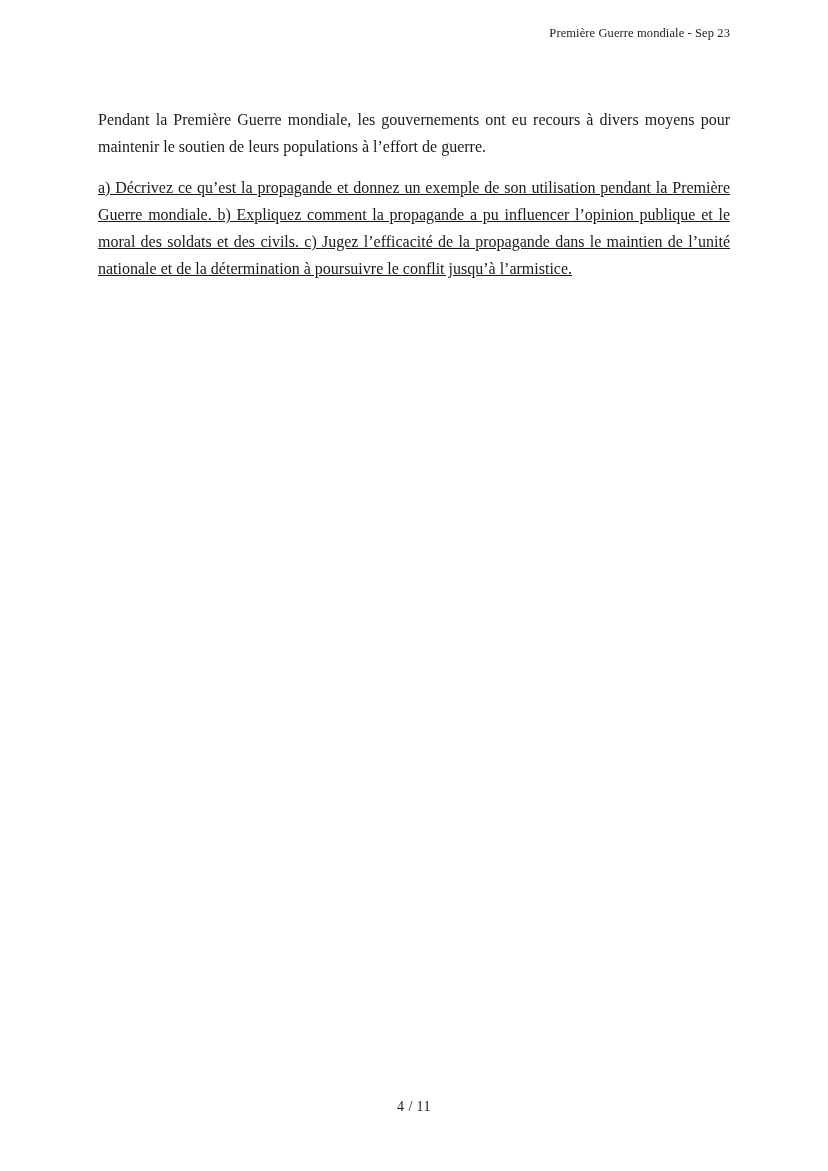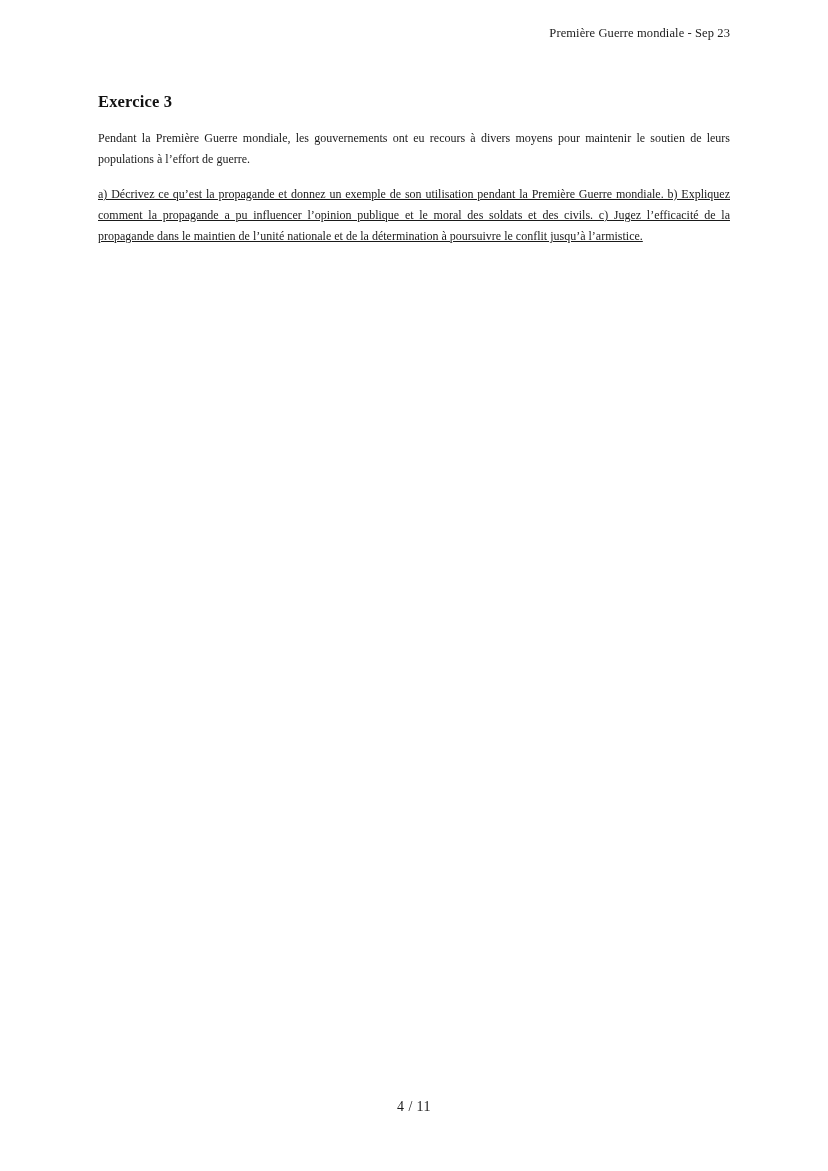--- a/index.html
+++ b/index.html
@@ -44,25 +44,25 @@
     font-family: "Liberation Serif", serif;
     font-size: 16.5px;
     font-weight: bold;
     color: #111111;
     margin: 0 0 16px 0;
     letter-spacing: 0.15px;
   }
 
   .para {
     font-family: "Liberation Serif", serif;
-    font-size: 12px;
-    line-height: 21px;
+    font-size: 16px;
+    line-height: 27px;
     color: #1a1a1a;
     text-align: justify;
-    margin: 4px 0 14px 0;
+    margin: 14px 0 14px 0;
   }
 
   .para:last-child {
     margin-bottom: 0;
     text-decoration: underline;
   }
 
   .footer {
     position: absolute;
     left: 0;
@@ -76,21 +76,20 @@
   }
 </style>
 </head>
 <body>
 
 <div class="page">
 
   <div class="header">Première Guerre mondiale - Sep 23</div>
 
   <div class="content">
-    <h1 class="exercise-title">Exercice 3</h1>
 
     <p class="para">Pendant la Première Guerre mondiale, les gouvernements ont eu recours à divers moyens pour maintenir le soutien de leurs populations à l’effort de guerre.</p>
 
     <p class="para">a) Décrivez ce qu’est la propagande et donnez un exemple de son utilisation pendant la Première Guerre mondiale. b) Expliquez comment la propagande a pu influencer l’opinion publique et le moral des soldats et des civils. c) Jugez l’efficacité de la propagande dans le maintien de l’unité nationale et de la détermination à poursuivre le conflit jusqu’à l’armistice.</p>
   </div>
 
   <div class="footer">4 / 11</div>
 
 </div>
 

